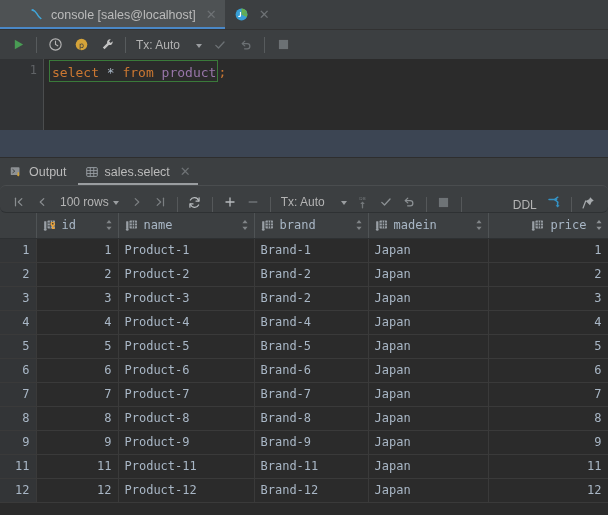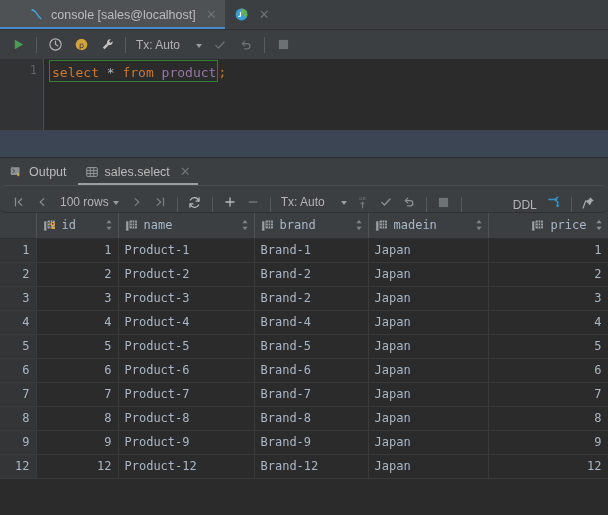--- a/index.html
+++ b/index.html
@@ -671,20 +671,28 @@
           </tr>
           <tr>
             <td class="rownum">9</td>
             <td class="num">9</td>
             <td class="txt">Product-9</td>
             <td class="txt">Brand-9</td>
             <td class="txt">Japan</td>
             <td class="num">9</td>
           </tr>
           <tr>
+            <td class="rownum">11</td>
+            <td class="num">11</td>
+            <td class="txt">Product-11</td>
+            <td class="txt">Brand-11</td>
+            <td class="txt">Japan</td>
+            <td class="num">11</td>
+          </tr>
+          <tr>
             <td class="rownum">12</td>
             <td class="num">12</td>
             <td class="txt">Product-12</td>
             <td class="txt">Brand-12</td>
             <td class="txt">Japan</td>
             <td class="num">12</td>
           </tr>
 
         </tbody>
       </table>

